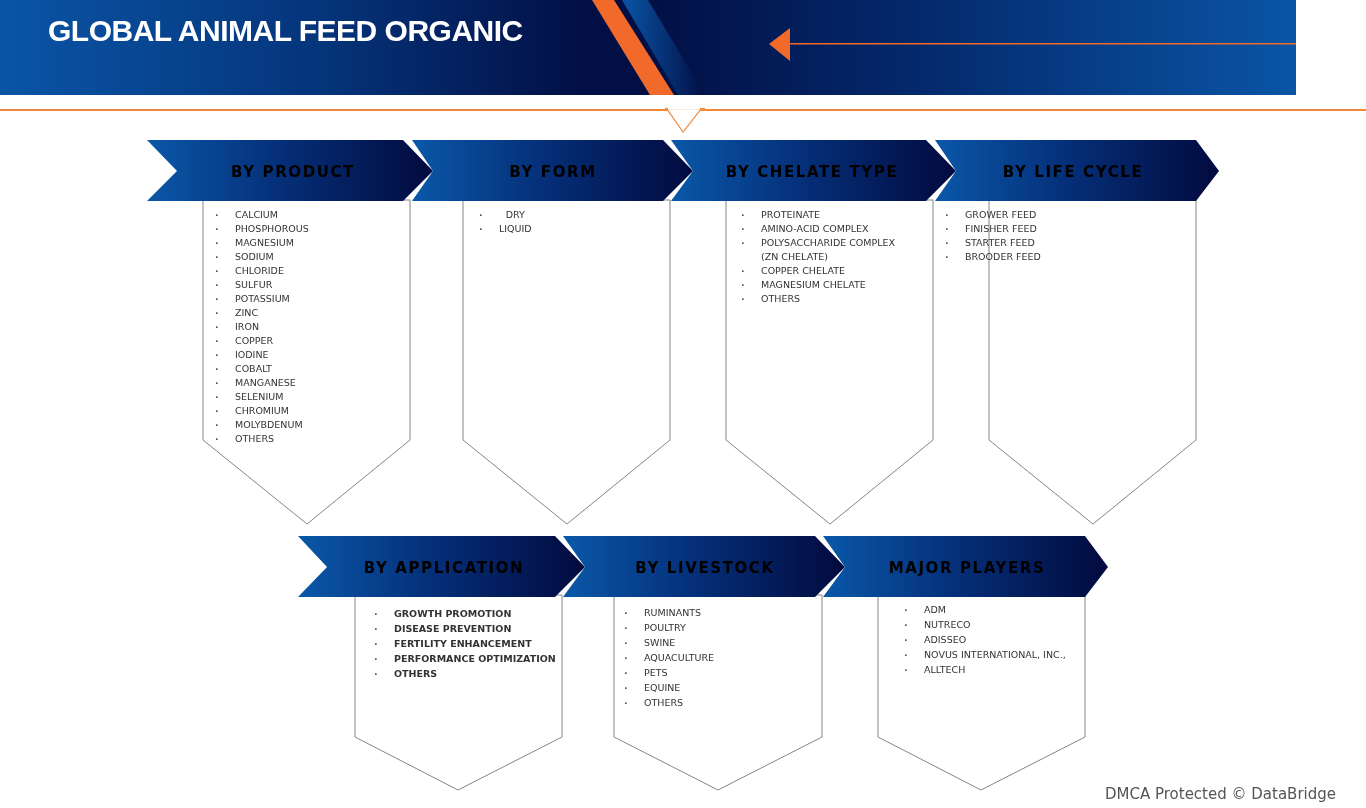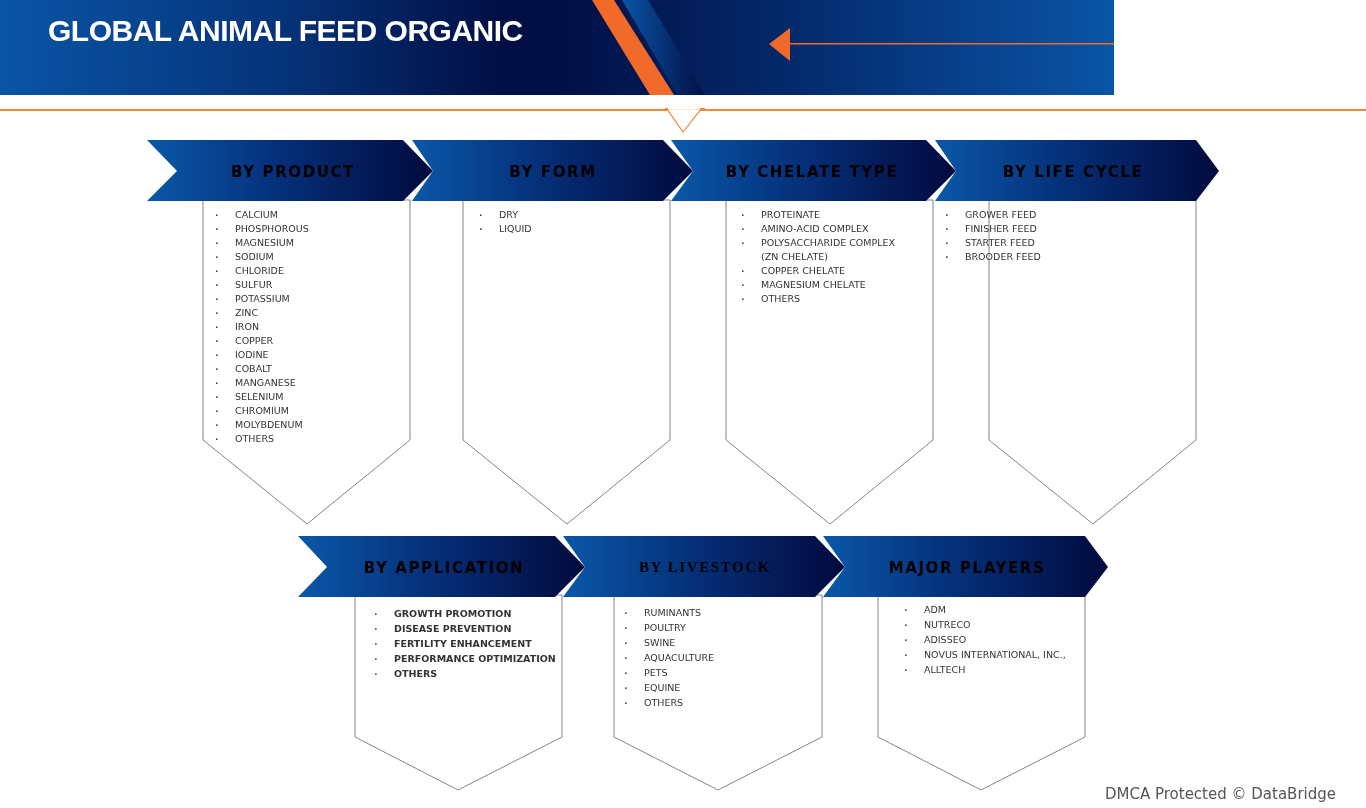--- a/index.html
+++ b/index.html
@@ -2,21 +2,21 @@
 <html><head>
 <meta charset="utf-8">
 <style>
   html, body { margin:0; padding:0; }
   body {
     width:1366px; height:808px; position:relative; overflow:hidden;
     background:#ffffff;
     font-family:"Liberation Sans", "DejaVu Sans", sans-serif;
   }
   .header {
-    position:absolute; left:0; top:0; width:1114px; height:95px;
+    position:absolute; left:0; top:0; width:1296px; height:95px;
     background:linear-gradient(90deg,#0a55a6 0%, #05347a 25%, #020f45 45%, #020f45 50%, #04286a 70%, #0a55a6 100%);
     overflow:hidden;
   }
   .header-title {
     position:absolute; left:48px; top:12px; color:#ffffff;
     font-weight:bold; font-size:30px; line-height:37px; letter-spacing:-0.5px;
     font-family:"Liberation Sans", sans-serif;
   }
   .header-title div { white-space:nowrap; }
   .stripe-svg { position:absolute; left:0; top:0; }
@@ -128,21 +128,21 @@
   <li>COPPER</li>
   <li>IODINE</li>
   <li>COBALT</li>
   <li>MANGANESE</li>
   <li>SELENIUM</li>
   <li>CHROMIUM</li>
   <li>MOLYBDENUM</li>
   <li>OTHERS</li>
 </ul>
 
-<ul class="list" style="left:468px; top:202px;">
+<ul class="list" style="left:468px; top:202px;text-align:center;">
   <li>DRY</li>
   <li>LIQUID</li>
 </ul>
 
 <ul class="list" style="left:730px; top:202px;">
   <li>PROTEINATE</li>
   <li>AMINO-ACID COMPLEX</li>
   <li>POLYSACCHARIDE COMPLEX</li>
   <li style="padding-left:25px;" class="cont">(ZN CHELATE)</li>
   <li>COPPER CHELATE</li>
@@ -151,21 +151,21 @@
 </ul>
 
 <ul class="list" style="left:934px; top:202px;">
   <li>GROWER FEED</li>
   <li>FINISHER FEED</li>
   <li>STARTER FEED</li>
   <li>BROODER FEED</li>
 </ul>
 
 <div class="arrow-label" style="left:328px; top:559px; width:232px;">BY APPLICATION</div>
-<div class="arrow-label" style="left:589px; top:559px; width:232px;font-family:Liberation Serif, serif;">BY LIVESTOCK</div>
+<div class="arrow-label" style="left:589px; top:559px; width:232px;">BY LIVESTOCK</div>
 <div class="arrow-label" style="left:851px; top:559px; width:232px;">MAJOR PLAYERS</div>
 
 <ul class="list row2" style="left:363px; top:600px;font-weight:bold;">
   <li>GROWTH PROMOTION</li>
   <li>DISEASE PREVENTION</li>
   <li>FERTILITY ENHANCEMENT</li>
   <li>PERFORMANCE OPTIMIZATION</li>
   <li>OTHERS</li>
 </ul>
 

